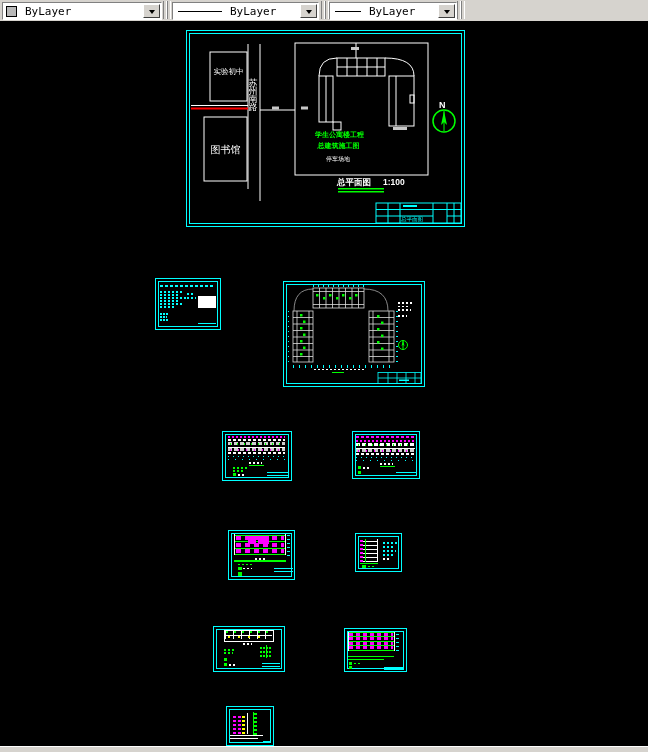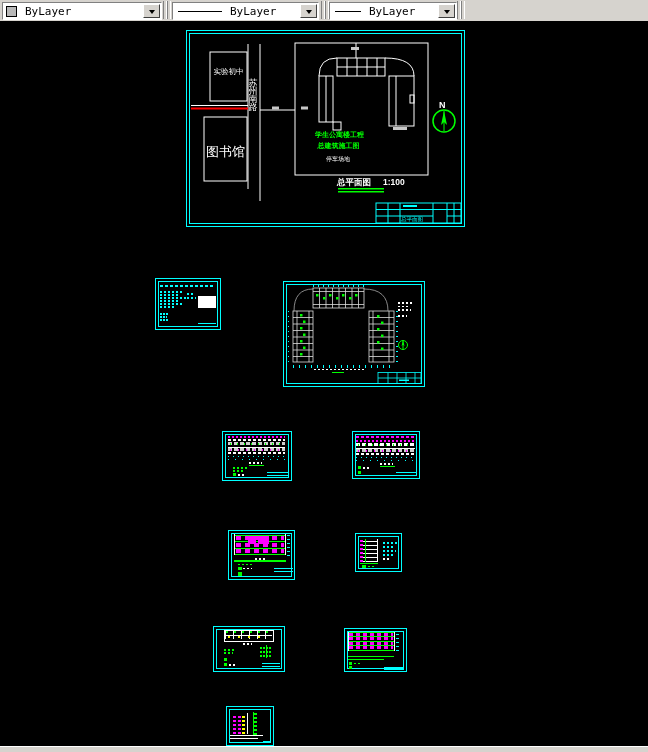--- a/index.html
+++ b/index.html
@@ -114,21 +114,21 @@
       <line x1="201" y1="172" x2="201" y2="192"></line>
       <line x1="213" y1="172" x2="213" y2="192"></line>
       <line x1="246" y1="172" x2="246" y2="192"></line>
       <line x1="260" y1="172" x2="260" y2="192"></line>
       <line x1="267" y1="172" x2="267" y2="192"></line>
       <line x1="260" y1="185" x2="274" y2="185"></line>
       <rect x="216" y="174" width="14" height="2" fill="#00ffff" stroke="none"></rect>
     </g>
   </svg>
   <div class="t" style="left:23px;top:37px;width:37px;text-align:center;font-size:7.5px;">实验初中</div>
-  <div class="t" style="left:17px;top:114px;width:43px;text-align:center;font-size:13px;">图书馆</div>
+  <div class="t" style="left:17px;top:114px;width:43px;text-align:center;font-size:10px;">图书馆</div>
   <div class="t vtext" style="left:61px;top:40px;height:78px;font-size:9px;letter-spacing:8px;">苏州南路</div>
   <div class="t" style="left:128px;top:100px;width:47px;text-align:center;font-size:7px;font-weight:bold;color:#00ff00;">学生公寓楼工程</div>
   <div class="t" style="left:128px;top:111px;width:47px;text-align:center;font-size:7px;font-weight:bold;color:#00ff00;">总建筑施工图</div>
   <div class="t" style="left:136px;top:125px;width:30px;text-align:center;font-size:6px;">停车场地</div>
   <div class="t" style="left:252px;top:70px;font-size:9px;font-weight:bold;">N</div>
   <div class="t" style="left:150px;top:147px;font-size:8.5px;font-weight:bold;display:flex;gap:12px;">
     <span>总平面图</span>
     <span>1:100</span>
   </div>
   <div class="t" style="left:214px;top:186px;font-size:5.5px;color:#00ffff;">总平面图</div>

